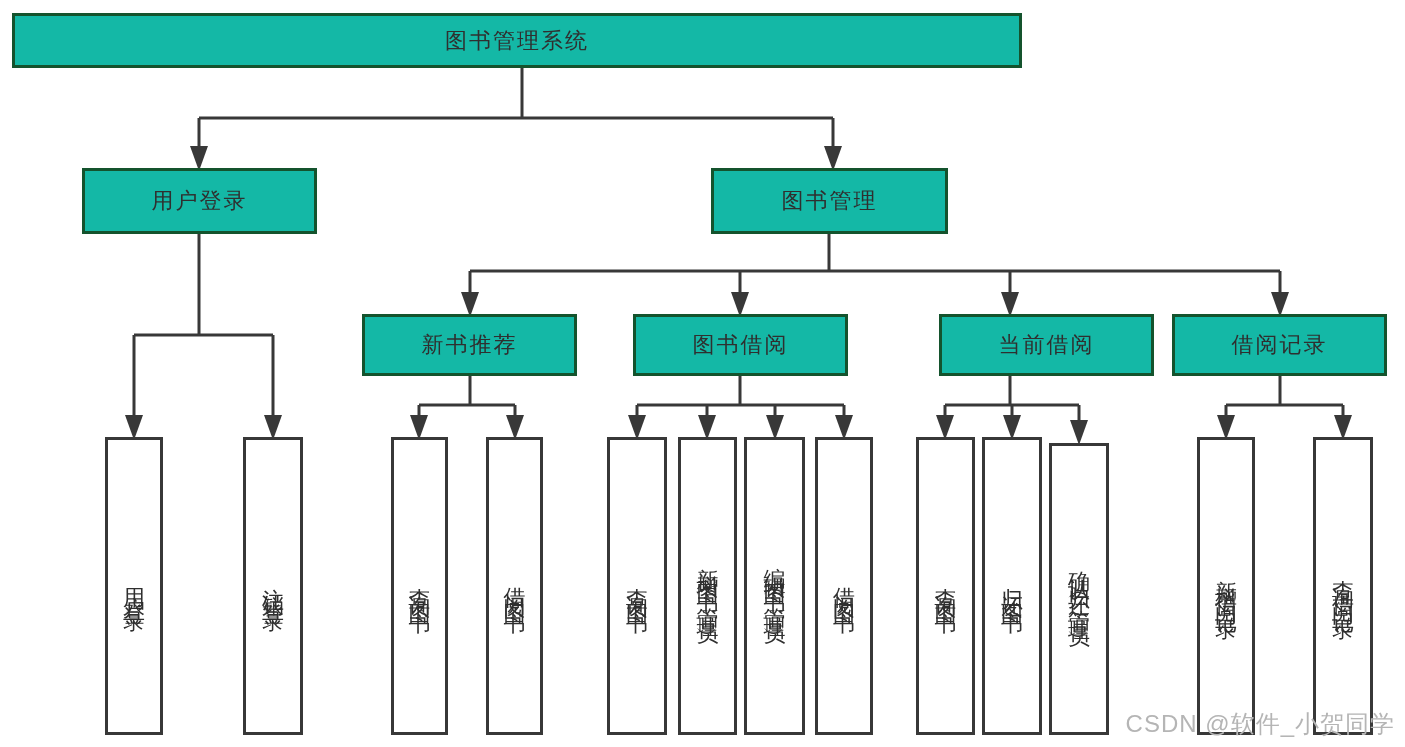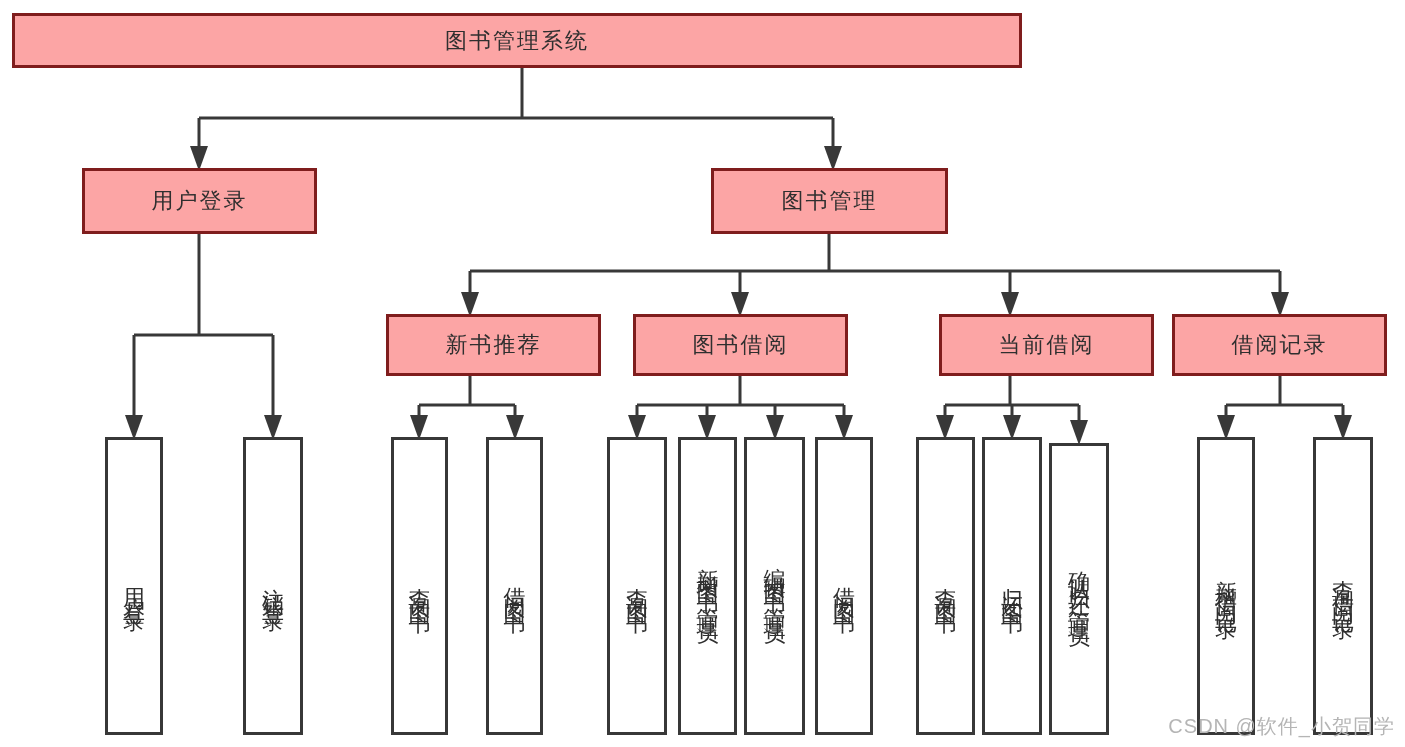--- a/index.html
+++ b/index.html
@@ -19,22 +19,22 @@
     position: absolute;
     left: 0;
     top: 0;
     width: 1405px;
     height: 747px;
     z-index: 1;
   }
   .hbox {
     position: absolute;
     box-sizing: border-box;
-    border: 3px solid #7f1d1d;
-    background: #fca5a5;
+    border: 3px solid #14532d;
+    background: #14b8a6;
     display: flex;
     align-items: center;
     justify-content: center;
     z-index: 2;
   }
   .hbox span {
     font-size: 22px;
     color: #2f2f2f;
     letter-spacing: 2px;
     white-space: nowrap;
@@ -55,21 +55,21 @@
     font-size: 22px;
     line-height: 1.1;
     letter-spacing: 8px;
     color: #2f2f2f;
     white-space: nowrap;
   }
   .watermark {
     position: absolute;
     right: 10px;
     bottom: 7px;
-    font-size: 20px;
+    font-size: 24px;
     color: #b5b5b5;
     letter-spacing: 1px;
     z-index: 5;
     white-space: nowrap;
   }
 </style>
 </head>
 <body>
 
 <div class="canvas">
@@ -118,21 +118,21 @@
     <span>图书管理系统</span>
   </div>
 
   <div class="hbox" style="left:82px; top:168px; width:235px; height:66px;">
     <span>用户登录</span>
   </div>
   <div class="hbox" style="left:711px; top:168px; width:237px; height:66px;font-family:Liberation Serif, serif;">
     <span>图书管理</span>
   </div>
 
-  <div class="hbox" style="left:362px; top:314px; width:215px; height:62px;margin-left:24px;">
+  <div class="hbox" style="left:362px; top:314px; width:215px; height:62px;">
     <span>新书推荐</span>
   </div>
   <div class="hbox" style="left:633px; top:314px; width:215px; height:62px;">
     <span>图书借阅</span>
   </div>
   <div class="hbox" style="left:903px; top:314px; width:215px; height:62px;margin-left:36px;">
     <span>当前借阅</span>
   </div>
   <div class="hbox" style="left:1172px; top:314px; width:215px; height:62px;">
     <span>借阅记录</span>

